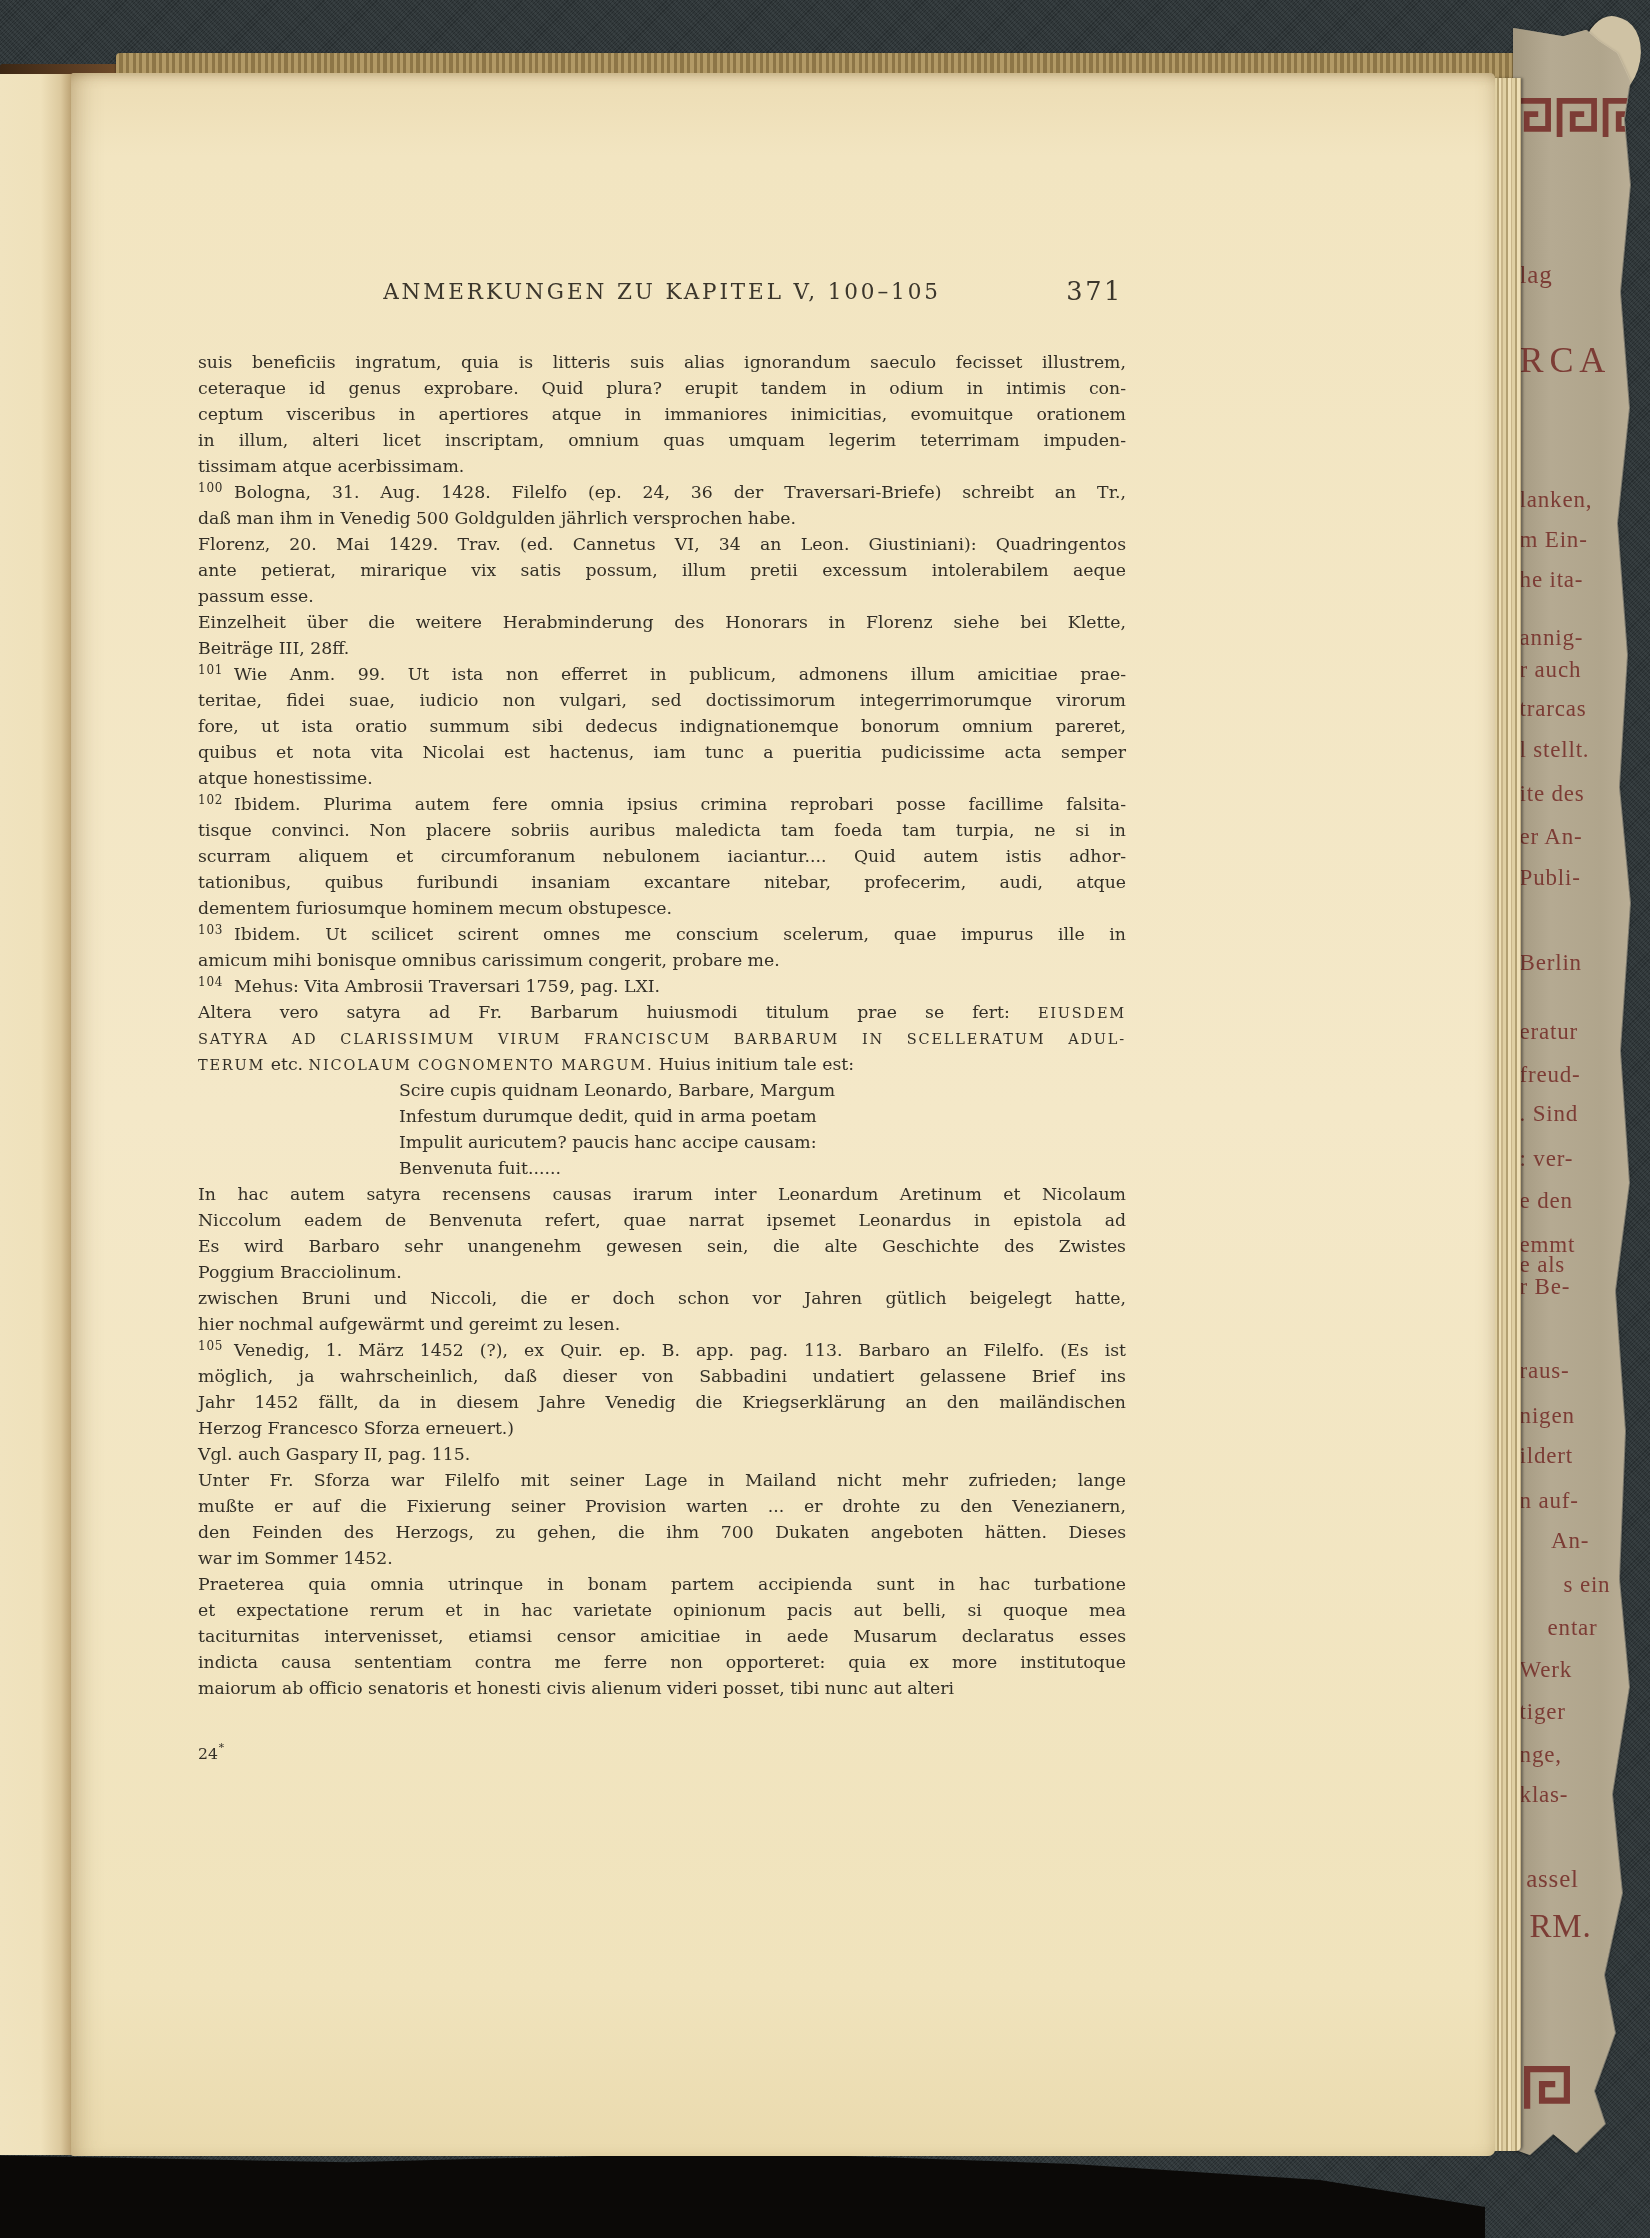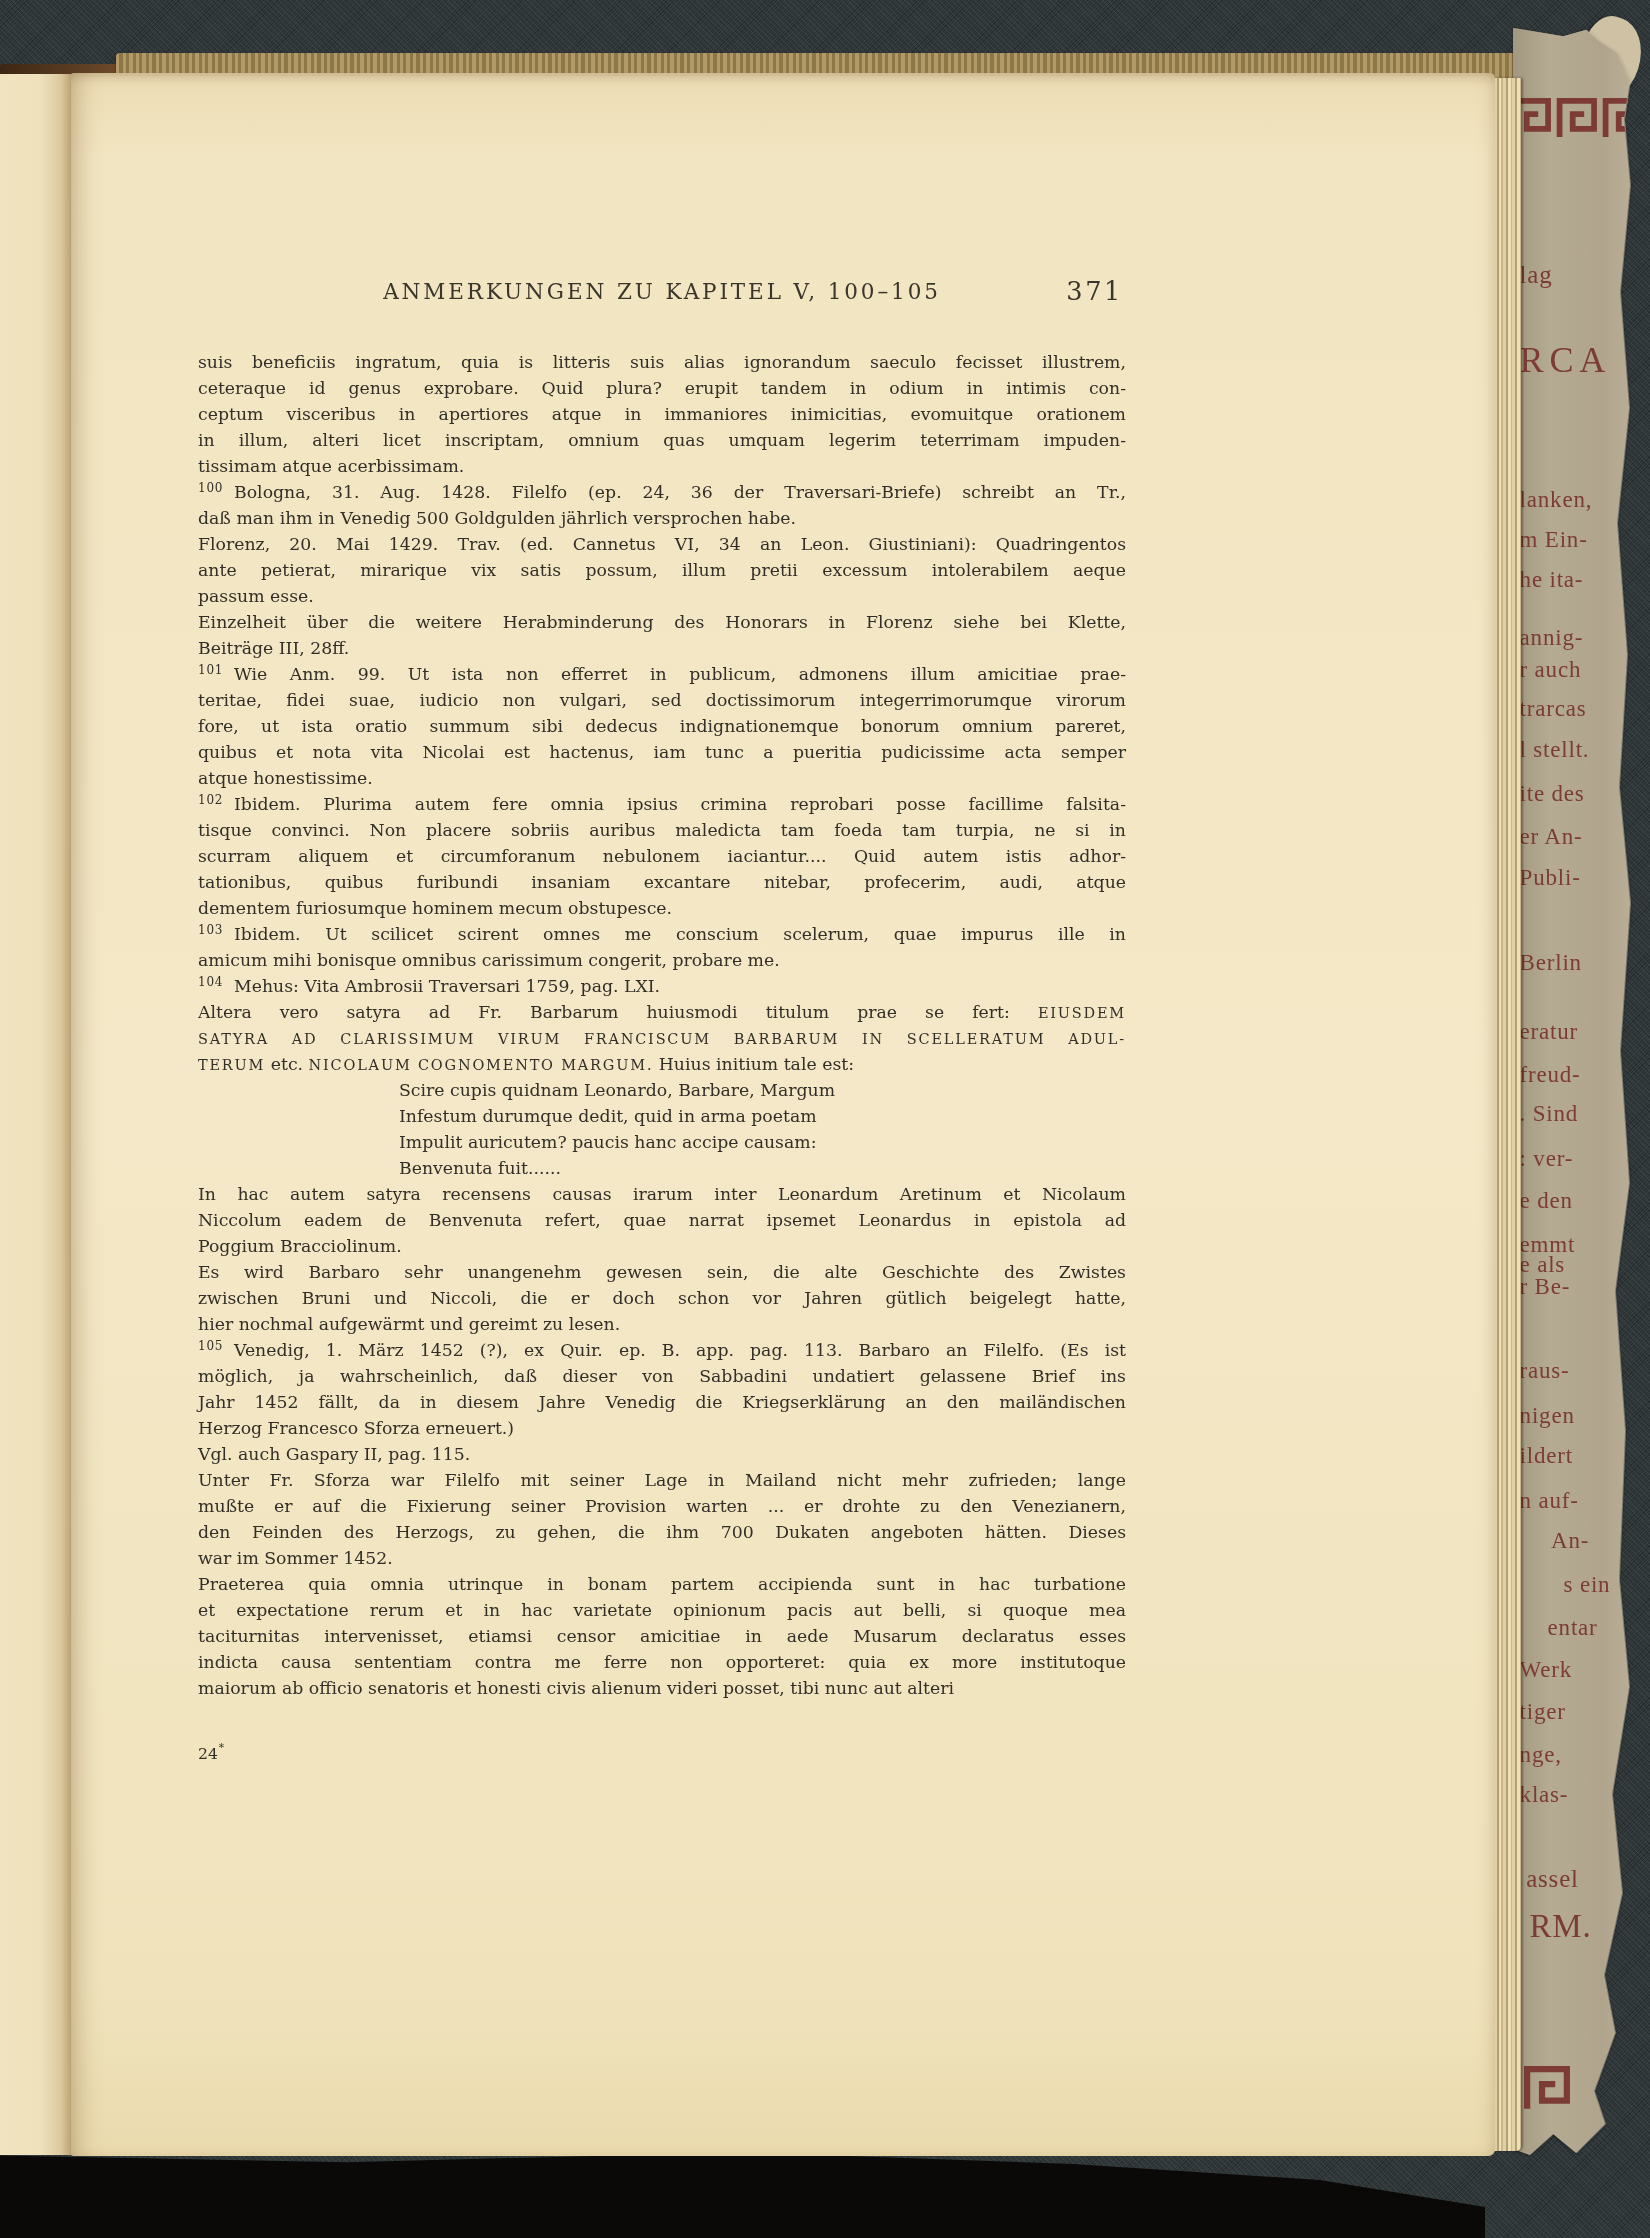--- a/index.html
+++ b/index.html
@@ -149,22 +149,22 @@
         <div class="line end"><sup class="note">104</sup><span class="lt"><span>Mehus: Vita Ambrosii Traversari 1759, pag. LXI.</span></span></div>
         <div class="line"><span class="lt"><span>Altera vero satyra ad Fr. Barbarum huiusmodi titulum prae se fert: </span><span class="sc">EIUSDEM</span></span></div>
         <div class="line"><span class="lt"><span class="sc">SATYRA AD CLARISSIMUM VIRUM FRANCISCUM BARBARUM IN SCELLERATUM ADUL-</span></span></div>
         <div class="line end"><span class="lt"><span class="sc">TERUM</span><span> etc. </span><span class="sc">NICOLAUM COGNOMENTO MARGUM.</span><span> Huius initium tale est:</span></span></div>
         <div class="line indent end"><span class="lt"><span>Scire cupis quidnam Leonardo, Barbare, Margum</span></span></div>
         <div class="line indent end"><span class="lt"><span>Infestum durumque dedit, quid in arma poetam</span></span></div>
         <div class="line indent end"><span class="lt"><span>Impulit auricutem? paucis hanc accipe causam:</span></span></div>
         <div class="line indent end"><span class="lt"><span>Benvenuta fuit......</span></span></div>
         <div class="line"><span class="lt"><span>In hac autem satyra recensens causas irarum inter Leonardum Aretinum et Nicolaum</span></span></div>
         <div class="line"><span class="lt"><span>Niccolum eadem de Benvenuta refert, quae narrat ipsemet Leonardus in epistola ad</span></span></div>
+        <div class="line"><span class="lt"><span>Es wird Barbaro sehr unangenehm gewesen sein, die alte Geschichte des Zwistes</span></span></div>
         <div class="line end"><span class="lt"><span>Poggium Bracciolinum.</span></span></div>
-        <div class="line"><span class="lt"><span>Es wird Barbaro sehr unangenehm gewesen sein, die alte Geschichte des Zwistes</span></span></div>
         <div class="line"><span class="lt"><span>zwischen Bruni und Niccoli, die er doch schon vor Jahren gütlich beigelegt hatte,</span></span></div>
         <div class="line end"><span class="lt"><span>hier nochmal aufgewärmt und gereimt zu lesen.</span></span></div>
         <div class="line"><sup class="note">105</sup><span class="lt"><span>Venedig, 1. März 1452 (?), ex Quir. ep. B. app. pag. 113. Barbaro an Filelfo. (Es ist</span></span></div>
         <div class="line"><span class="lt"><span>möglich, ja wahrscheinlich, daß dieser von Sabbadini undatiert gelassene Brief ins</span></span></div>
         <div class="line"><span class="lt"><span>Jahr 1452 fällt, da in diesem Jahre Venedig die Kriegserklärung an den mailändischen</span></span></div>
         <div class="line end"><span class="lt"><span>Herzog Francesco Sforza erneuert.)</span></span></div>
         <div class="line end"><span class="lt"><span>Vgl. auch Gaspary II, pag. 115.</span></span></div>
         <div class="line"><span class="lt"><span>Unter Fr. Sforza war Filelfo mit seiner Lage in Mailand nicht mehr zufrieden; lange</span></span></div>
         <div class="line"><span class="lt"><span>mußte er auf die Fixierung seiner Provision warten ... er drohte zu den Venezianern,</span></span></div>
         <div class="line"><span class="lt"><span>den Feinden des Herzogs, zu gehen, die ihm 700 Dukaten angeboten hätten. Dieses</span></span></div>

